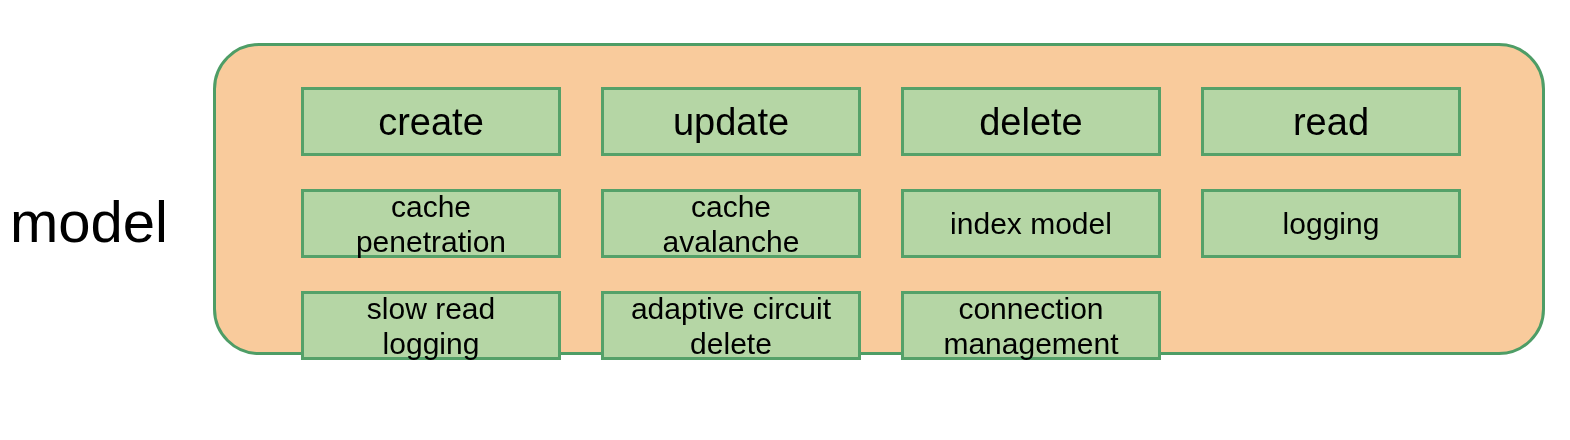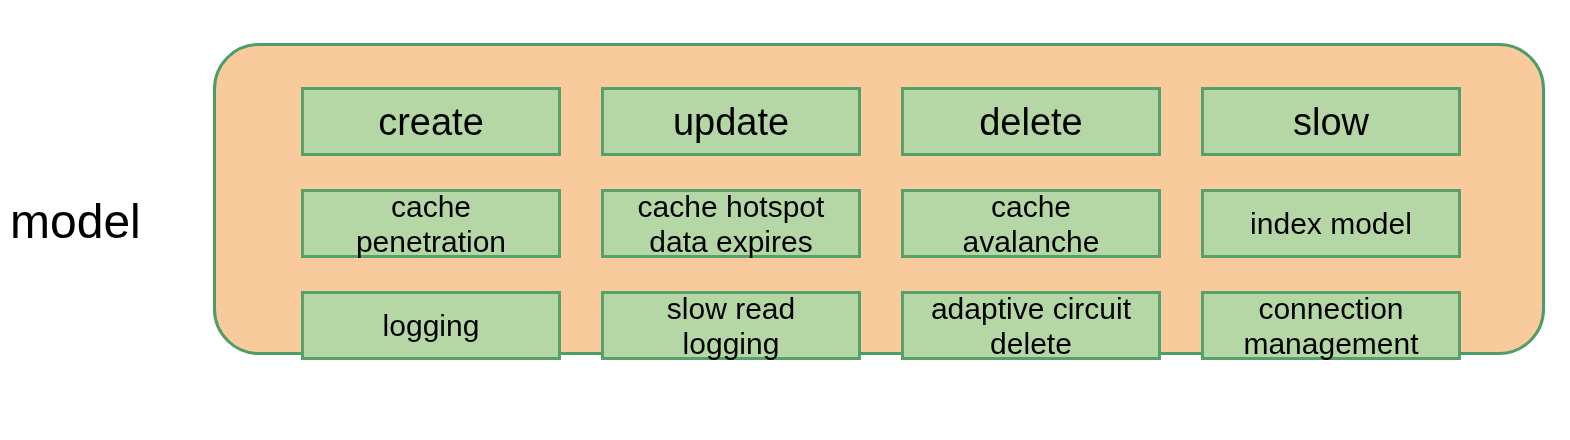--- a/index.html
+++ b/index.html
@@ -22,21 +22,21 @@
     height: 440px;
     background: var(--bg);
     font-family: "Liberation Sans", "DejaVu Sans", sans-serif;
     color: var(--text-color);
     overflow: hidden;
   }
   .model-label {
     position: absolute;
     left: 10px;
     top: 197px;
-    font-size: 48px;
+    font-size: 58px;
     line-height: 50px;
     color: var(--text-color);
     white-space: nowrap;
   }
   .container {
     position: absolute;
     left: 213px;
     top: 43px;
     width: 1332px;
     height: 312px;
@@ -71,26 +71,24 @@
 <body>
 
 <div class="canvas">
   <div class="model-label">model</div>
 
   <div class="container">
 
     <div class="cell header">create</div>
     <div class="cell header">update</div>
     <div class="cell header">delete</div>
-    <div class="cell header">slow</div>
+    <div class="cell header">read</div>
 
     <div class="cell">cache
 penetration</div>
-    <div class="cell">cache hotspot
-data expires</div>
     <div class="cell">cache
 avalanche</div>
     <div class="cell">index model</div>
 
     <div class="cell">logging</div>
     <div class="cell">slow read
 logging</div>
     <div class="cell">adaptive circuit
 delete</div>
     <div class="cell">connection

